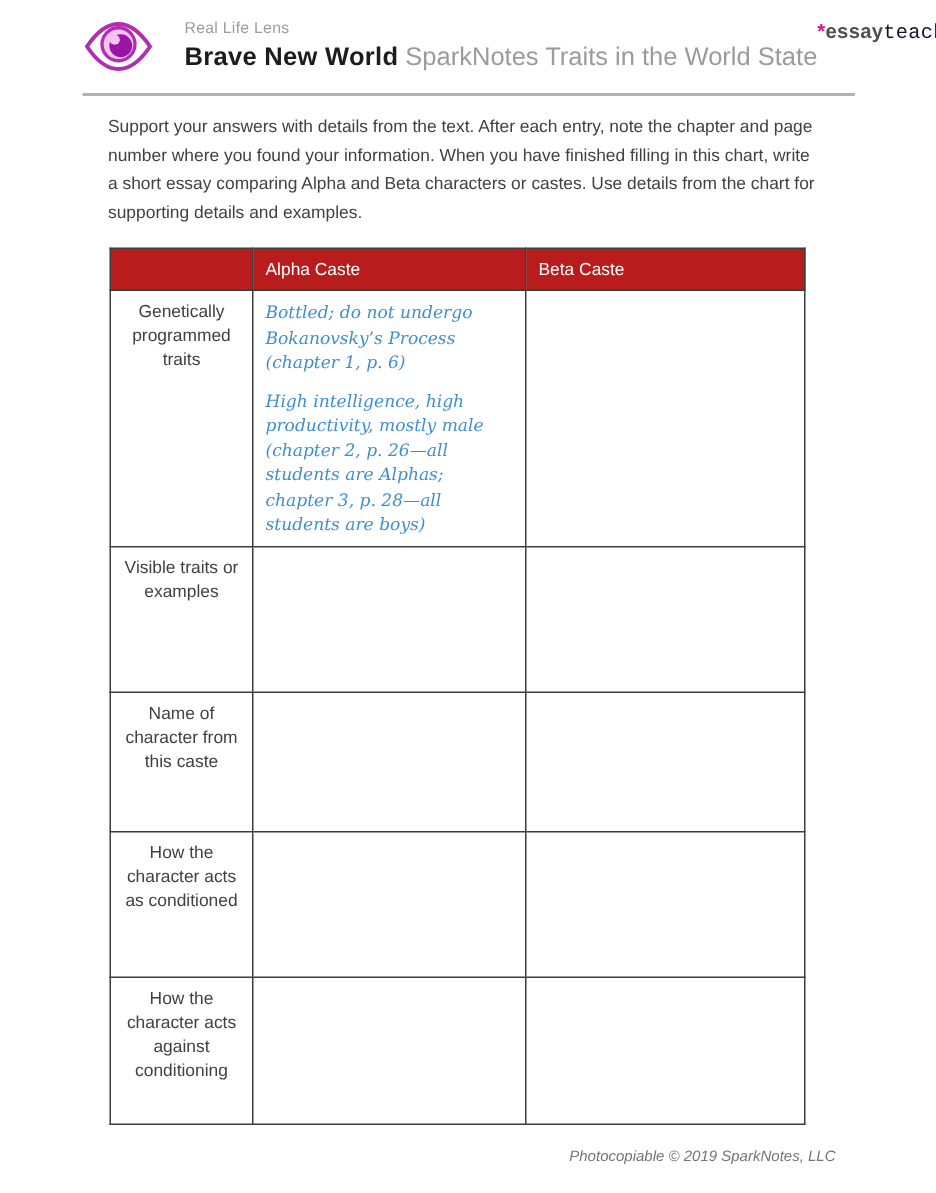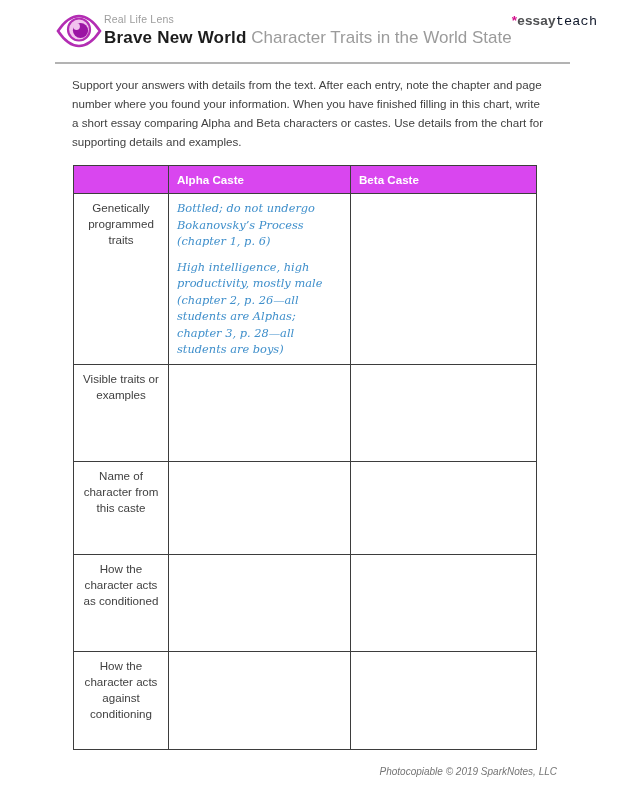--- a/index.html
+++ b/index.html
@@ -11,21 +11,21 @@
     color:#414141;
     overflow:hidden;
     box-sizing:border-box;
   }
   
   .header{
     display:flex;align-items:flex-start;
     padding:12px 54px 0 55px;
   }
   .eye-wrap{flex:0 0 auto;width:48px;height:40px;}
-  .title-block{margin-left:1px;flex:1 1 auto;}
+  .title-block{margin-left:20px;flex:1 1 auto;}
   .kicker{font-size:10.5px;color:#9d9d9d;letter-spacing:.2px;margin-top:1px;}
   .doc-title{font-size:17px;margin-top:3px;white-space:nowrap;}
   .doc-title .strong{font-weight:bold;color:#1c1c1c;letter-spacing:.2px;}
   .doc-title .rest{font-weight:normal;color:#9b9b9b;}
   .logo{flex:0 0 auto;font-size:13.5px;margin-top:1px;letter-spacing:.2px;}
   .logo .ast{color:#d3118c;font-weight:bold;}
   .logo .spark{color:#4f5052;font-weight:bold;}
   .logo .teach{color:#0f172a;font-weight:normal;font-family:Liberation Mono, monospace;}
   .divider{
     margin:10px 54px 0 55px;height:0;
@@ -47,23 +47,23 @@
   .chart col.c-alpha{width:182px;}
   .chart col.c-beta{width:186px;}
   .chart td,.chart th{
     border:1px solid #3d3d3d;
     vertical-align:top;
     padding:6px 8px;
     font-size:11.6px;
     box-sizing:border-box;
   }
   .chart thead th{
-    background:#d946ef;
+    background:#b91c1c;
     color:#ffffff;
-    font-weight:bold;
+    font-weight:normal;
     text-align:left;
     height:28px;
     padding-top:7px;
   }
   .row-label{color:#414141;line-height:16px;padding-top:7px;text-align:center;}
   .r1{height:126px;} .r2{height:97px;} .r3{height:93px;} .r4{height:97px;} .r5{height:98px;}
   .answer-cell{padding-top:5px;}
   .hand{
     font-family:"DejaVu Serif","Liberation Serif",serif;
     font-style:italic;
@@ -88,21 +88,21 @@
     <div class="eye-wrap">
       <svg width="48" height="40" viewBox="0 0 48 40" xmlns="http://www.w3.org/2000/svg">
         <path d="M3 19 Q13 4 24 4 Q35 4 45 19 Q35 34 24 34 Q13 34 3 19 Z" fill="#ffffff" stroke="#b32db3" stroke-width="2.6" stroke-linejoin="miter"></path>
         <circle cx="24" cy="17.5" r="11" fill="#f2c3ee" stroke="#b32db3" stroke-width="2.2"></circle>
         <circle cx="25.5" cy="18.5" r="7.6" fill="#9b14a4"></circle>
         <circle cx="21.5" cy="14.5" r="3.4" fill="#f2c3ee"></circle>
       </svg>
     </div>
     <div class="title-block">
       <div class="kicker">Real Life Lens</div>
-      <div class="doc-title"><span class="strong">Brave New World</span><span class="rest"> Character Traits in the World State</span></div>
+      <div class="doc-title"><span class="strong">Brave New World</span><span class="rest"> SparkNotes Traits in the World State</span></div>
     </div>
     <div class="logo"><span class="ast">*</span><span class="spark">essay</span><span class="teach">teach</span></div>
   </div>
 
   <hr class="divider">
 
   <div class="content">
     <p class="intro-p second">Support your answers with details from the text. After each entry, note the chapter and page number where you found your information. When you have finished filling in this chart, write a short essay comparing Alpha and Beta characters or castes. Use details from the chart for supporting details and examples.</p>
 
     <table class="chart">

